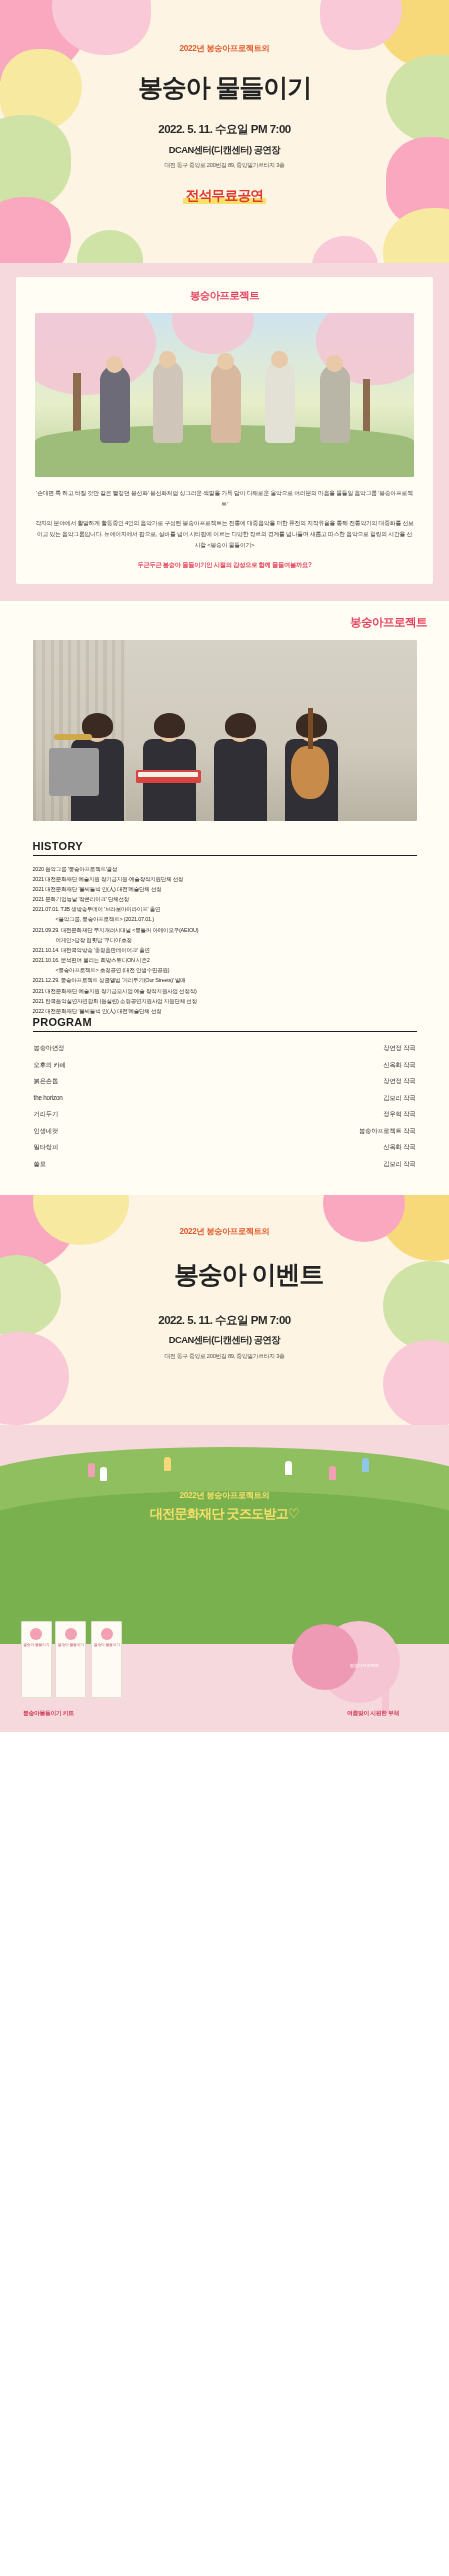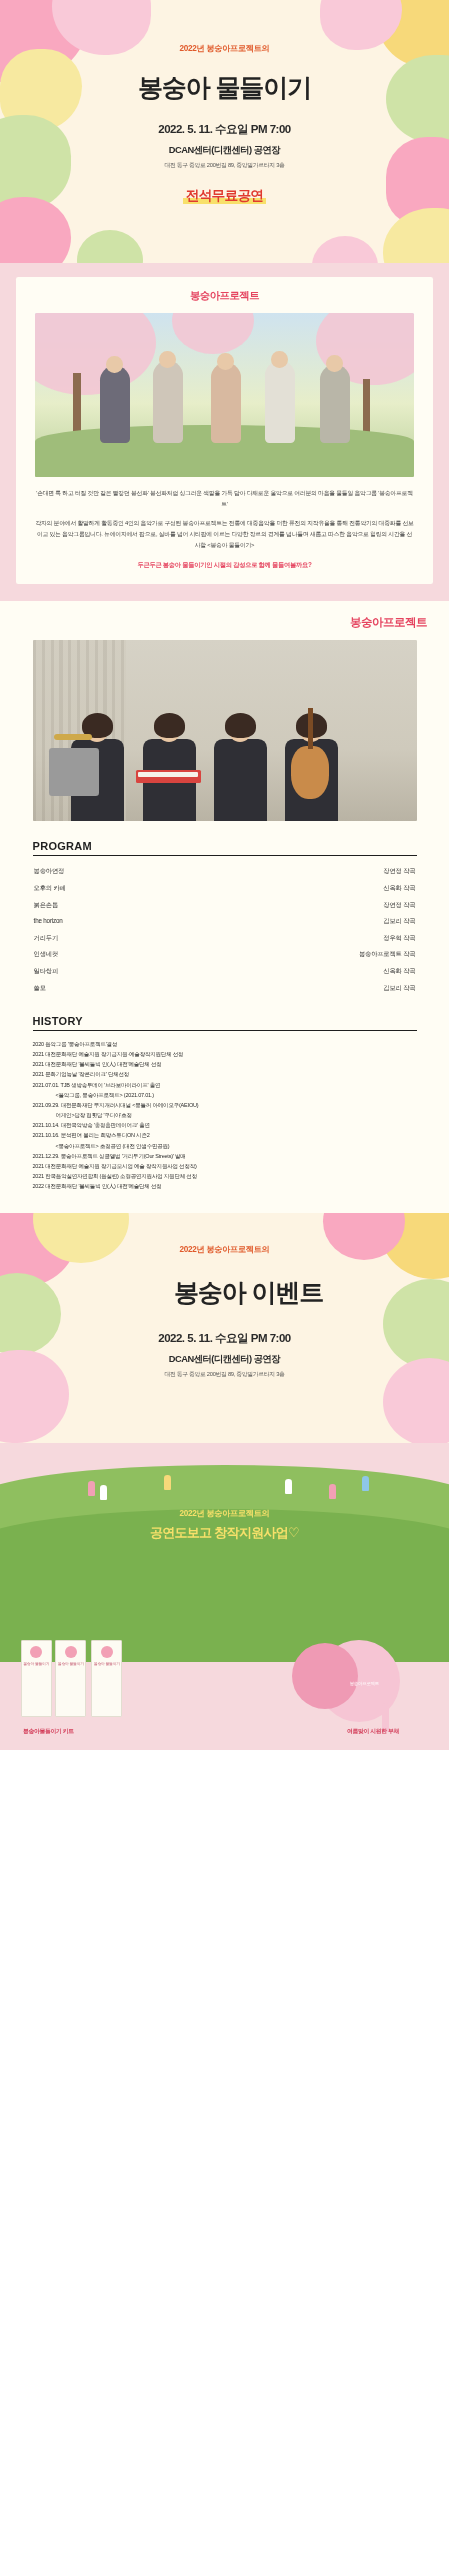--- a/index.html
+++ b/index.html
@@ -386,77 +386,77 @@
           <div class="m-body"></div>
         </div>
       <div class="member mm4">
           <div class="m-head">
             <div class="m-hair"></div>
           </div>
           <div class="m-body"></div>
         </div>
       <div class="inst-keys"></div>
       <div class="inst-guitar"></div>
-    </div>
-
-    <div class="blk">
-      <div class="blk-h">PROGRAM</div>
-
-      <div class="prog-row">
-        <span class="l">봉숭아연정</span>
-        <span class="r">장연정 작곡</span>
-      </div>
-      <div class="prog-row">
-        <span class="l">오후의 카페</span>
-        <span class="r">신옥화 작곡</span>
-      </div>
-      <div class="prog-row">
-        <span class="l">붉은손톱</span>
-        <span class="r">장연정 작곡</span>
-      </div>
-      <div class="prog-row">
-        <span class="l">the horizon</span>
-        <span class="r">김보리 작곡</span>
-      </div>
-      <div class="prog-row">
-        <span class="l">거리두기</span>
-        <span class="r">정우혁 작곡</span>
-      </div>
-      <div class="prog-row">
-        <span class="l">인생네컷</span>
-        <span class="r">봉숭아프로젝트 작곡</span>
-      </div>
-      <div class="prog-row">
-        <span class="l">일타쌍피</span>
-        <span class="r">신옥화 작곡</span>
-      </div>
-      <div class="prog-row">
-        <span class="l">쓸모</span>
-        <span class="r">김보리 작곡</span>
-      </div>
     </div>
 
     <div class="blk hist">
       <div class="blk-h">HISTORY</div>
       <div class="hist-line">2020 음악그룹 '봉숭아프로젝트'결성</div>
       <div class="hist-line">2021 대전문화재단 예술지원 창기금지원·예술창작지원단체 선정</div>
       <div class="hist-line">2021 대전문화재단 '물씨둘빅 인(人) 대전'예술단체 선정</div>
       <div class="hist-line">2021 문화기업능날 '창콘리이크' 단체선정</div>
       <div class="hist-line">2021.07.01. TJB 생방송투데이 '브라보마이라이프' 출연</div>
       <div class="hist-line indent">&lt;울악그룹, 봉숭아프로젝트&gt; (2021.07.01.)</div>
       <div class="hist-line">2021.09.29. 대전문화재단 무지개러시대널 &lt;봉들꺼 아에이오우(AEIOU)</div>
       <div class="hist-line indent">어게인&gt;답창 협횟답 '우디아'초청</div>
       <div class="hist-line">2021.10.14. 대전국악방송 '충청춤판데이어크' 출연</div>
       <div class="hist-line">2021.10.16. 분석편여 몰리는 희망스튜디ON 시즌2</div>
       <div class="hist-line indent">&lt;봉숭아프로젝트&gt; 초청공연 (대전 안샘수면공원)</div>
       <div class="hist-line">2021.12.29. 봉숭아프로젝트 싱글앨범 '거리두기(Our Streets)' 발매</div>
       <div class="hist-line">2021 대전문화재단 예술지원 창기금모시업 예술 창작지원사업 선정작)</div>
       <div class="hist-line">2021 한국음악실연자연합회 (음실련) 소형공연지원사업 지원단체 선정</div>
       <div class="hist-line">2022 대전문화재단 '물씨둘빅 인(人) 대전'예술단체 선정</div>
     </div>
+
+    <div class="blk">
+      <div class="blk-h">PROGRAM</div>
+
+      <div class="prog-row">
+        <span class="l">봉숭아연정</span>
+        <span class="r">장연정 작곡</span>
+      </div>
+      <div class="prog-row">
+        <span class="l">오후의 카페</span>
+        <span class="r">신옥화 작곡</span>
+      </div>
+      <div class="prog-row">
+        <span class="l">붉은손톱</span>
+        <span class="r">장연정 작곡</span>
+      </div>
+      <div class="prog-row">
+        <span class="l">the horizon</span>
+        <span class="r">김보리 작곡</span>
+      </div>
+      <div class="prog-row">
+        <span class="l">거리두기</span>
+        <span class="r">정우혁 작곡</span>
+      </div>
+      <div class="prog-row">
+        <span class="l">인생네컷</span>
+        <span class="r">봉숭아프로젝트 작곡</span>
+      </div>
+      <div class="prog-row">
+        <span class="l">일타쌍피</span>
+        <span class="r">신옥화 작곡</span>
+      </div>
+      <div class="prog-row">
+        <span class="l">쓸모</span>
+        <span class="r">김보리 작곡</span>
+      </div>
+    </div>
   </section>
 
   <section class="sec4">
     <div class="blob c1"></div>
     <div class="blob c2"></div>
     <div class="blob c3"></div>
     <div class="blob c4"></div>
     <div class="blob c5"></div>
     <div class="blob c6"></div>
     <div class="blob c7"></div>
@@ -476,21 +476,21 @@
     <div class="hill2"></div>
 
     <div class="tiny-person tp1"></div>
     <div class="tiny-person tp2"></div>
     <div class="tiny-person tp3"></div>
     <div class="tiny-person tp4"></div>
     <div class="tiny-person tp5"></div>
     <div class="tiny-person tp6"></div>
 
     <div class="gift-kicker">2022년 봉숭아프로젝트의</div>
-    <div class="gift-sub">공연도보고 창작지원사업♡</div>
+    <div class="gift-sub">대전문화재단 굿즈도받고♡</div>
 
     <div class="prod prod-kit">
       <div class="kit-box">
         <div class="kit-flower"></div>
         <span>봉숭아
 물들이기</span>
       </div>
       <div class="kit-box">
         <div class="kit-flower"></div>
         <span>봉숭아

